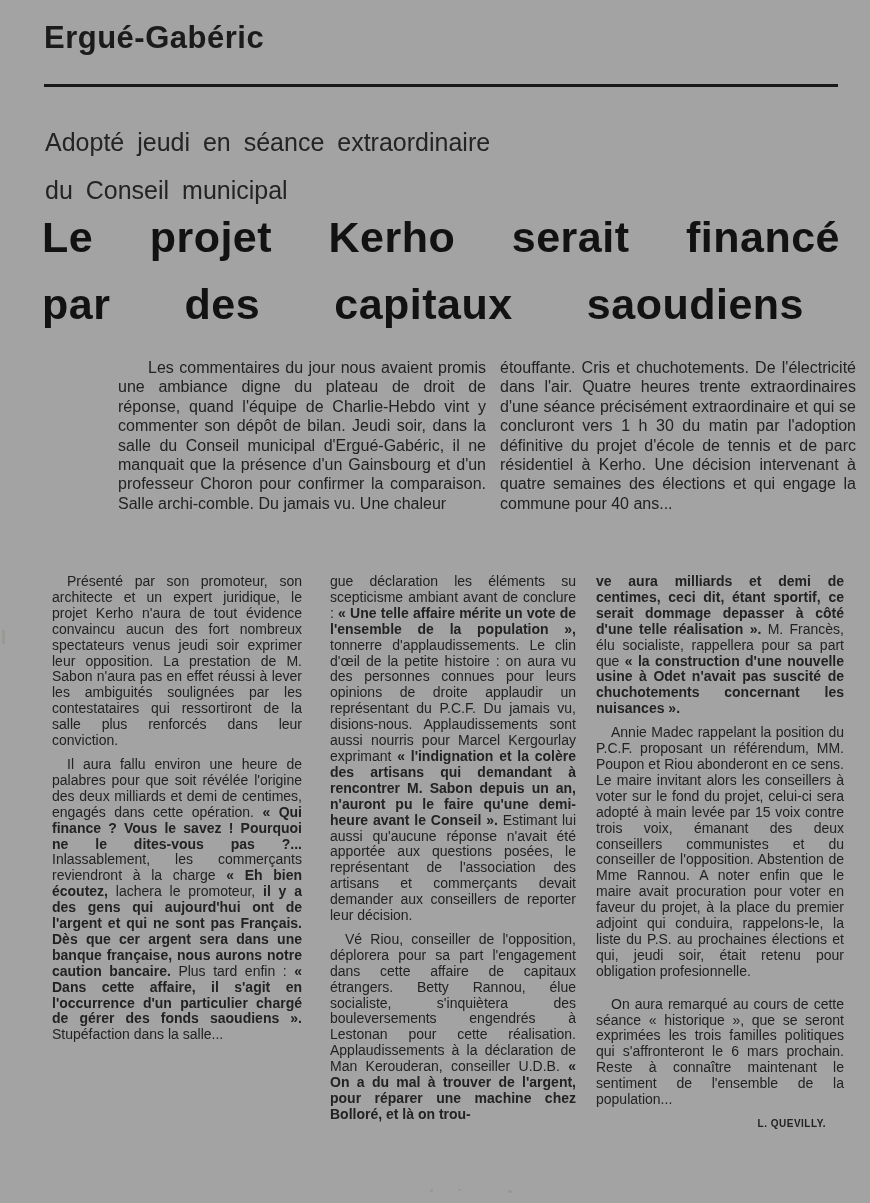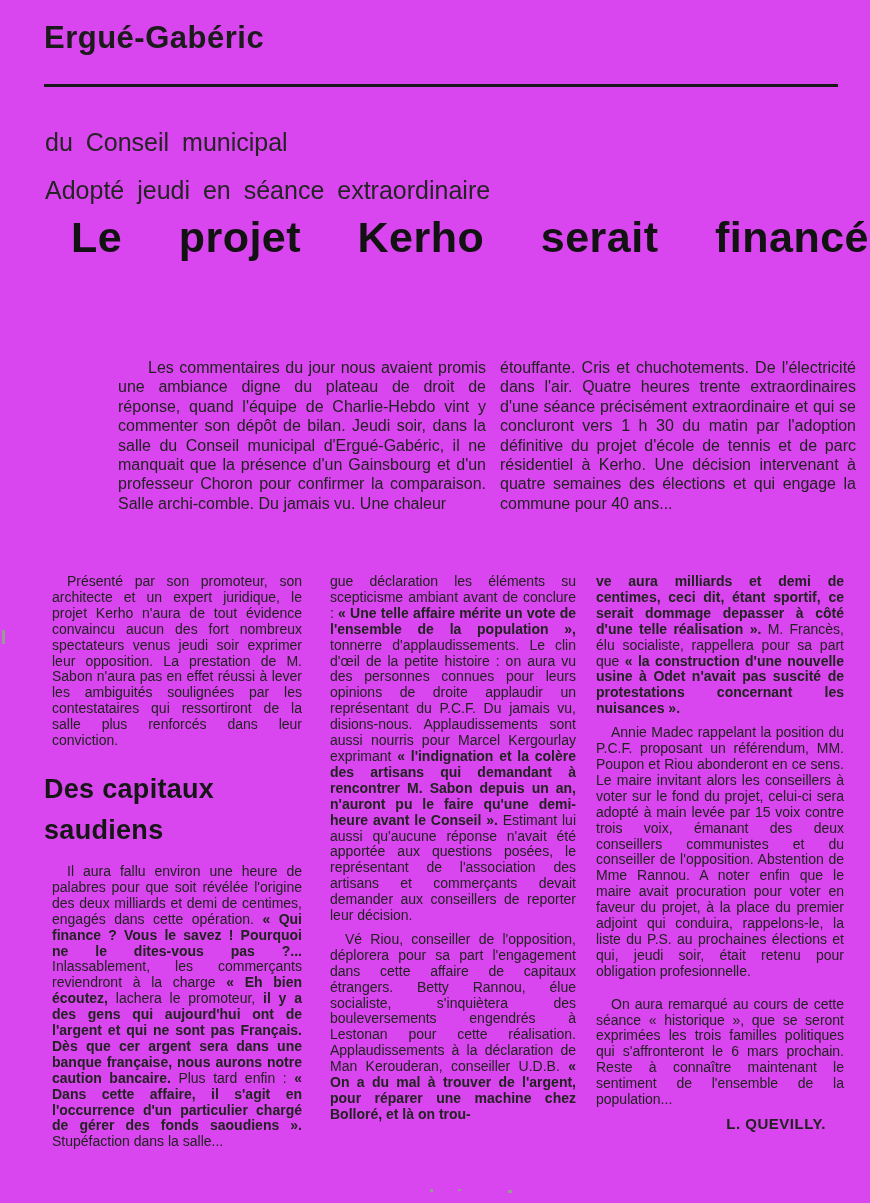--- a/index.html
+++ b/index.html
@@ -1,18 +1,18 @@
 <!DOCTYPE html>
 <html><head>
 <meta charset="utf-8">
 <style>
   html,body { margin:0; padding:0; }
   .page {
     position:relative; width:870px; height:1203px;
-    background:#d946ef;
+    background:#a3a3a3;
     font-family:"Liberation Sans", sans-serif;
     color:#1b1b1b;
     overflow:hidden;
   }
   
   .masthead {
     position:absolute; left:44px; top:20px;
     font-size:31px; font-weight:bold; letter-spacing:.5px;
   }
   .section-rule {
@@ -24,21 +24,21 @@
     position:absolute; left:45px; top:118px;
     font-size:25px; line-height:48px; color:#242424;
     word-spacing:6px;
   }
   
   .headline {
     position:absolute; left:42px; top:204px;
     font-weight:bold; font-size:43px; line-height:67px;
     letter-spacing:.5px; color:#121212;
   }
-  .headline-line { text-align:justify; text-align-last:justify;margin-left:29px; }
+  .headline-line { text-align:justify; text-align-last:justify; }
   .headline-line:nth-child(1) { width:798px; }
   .headline-line:nth-child(2) { width:762px; }
   
   .lead-col {
     position:absolute; top:358px;
     font-size:16px; line-height:19.4px; text-align:justify;
     color:#222;
   }
   .lead-col.left  { left:118px; width:368px; text-indent:30px; }
   .lead-col.right { left:500px; width:356px; }
@@ -54,65 +54,62 @@
   .para { margin:8px; }
   .para.indent { text-indent:15px; }
   .para.gap-before { margin-top:17px; }
   .para b, .headline b { font-weight:bold; }
   .subhead {
     font-weight:bold; font-size:27px; line-height:41px;
     margin:20px 0 13px 0; color:#161616; letter-spacing:.3px;
   }
   .byline {
     margin:3px 0 0 0; text-align:right; padding-right:26px;
-    font-weight:bold; font-size:15px; letter-spacing:.5px;
+    font-weight:bold; font-size:10px; letter-spacing:.5px;
   }
   
   .speckle { position:absolute; background:#9a9a94; }
   .sp1 { left:430px; top:1189px; width:3px; height:3px; }
   .sp2 { left:458px; top:1189px; width:3px; height:2px; }
   .sp3 { left:508px; top:1190px; width:4px; height:3px; }
   .sp4 { left:2px;  top:630px;  width:3px; height:14px; }
 </style>
 </head>
 <body>
 
 <div class="page">
 
   <div class="masthead">Ergué-Gabéric</div>
   <div class="section-rule"></div>
 
   <div class="kicker">
+    <div>Adopté jeudi en séance extraordinaire</div>
     <div>du Conseil municipal</div>
-    <div>Adopté jeudi en séance extraordinaire</div>
   </div>
 
   <div class="headline">
     <div class="headline-line">Le projet Kerho serait financé</div>
+    <div class="headline-line">par des capitaux saoudiens</div>
   </div>
 
   <div class="lead-col left">Les commentaires du jour nous avaient promis une ambiance digne du plateau de droit de réponse, quand l'équipe de Charlie-Hebdo vint y commenter son dépôt de bilan. Jeudi soir, dans la salle du Conseil municipal d'Ergué-Gabéric, il ne manquait que la présence d'un Gainsbourg et d'un professeur Choron pour confirmer la comparaison. Salle archi-comble. Du jamais vu. Une chaleur</div>
   <div class="lead-col right">étouffante. Cris et chuchotements. De l'électricité dans l'air. Quatre heures trente extraordinaires d'une séance précisément extraordinaire et qui se concluront vers 1 h 30 du matin par l'adoption définitive du projet d'école de tennis et de parc résidentiel à Kerho. Une décision intervenant à quatre semaines des élections et qui engage la commune pour 40 ans...</div>
 
   <div class="body-col c1">
     <p class="para indent"><span>Présenté par son promoteur, son architecte et un expert juridique, le projet Kerho n'aura de tout évidence convaincu aucun des fort nombreux spectateurs venus jeudi soir exprimer leur opposition. La prestation de M. Sabon n'aura pas en effet réussi à lever les ambiguités soulignées par les contestataires qui ressortiront de la salle plus renforcés dans leur conviction.</span></p>
-    <div class="subhead">
-      <div>Des capitaux</div>
-      <div>saudiens</div>
-    </div>
     <p class="para indent"><span>Il aura fallu environ une heure de palabres pour que soit révélée l'origine des deux milliards et demi de centimes, engagés dans cette opération. </span><b>« Qui finance ? Vous le savez ! Pourquoi ne le dites-vous pas ?... </b><span>Inlassablement, les commerçants reviendront à la charge </span><b>« Eh bien écoutez, </b><span>lachera le promoteur, </span><b>il y a des gens qui aujourd'hui ont de l'argent et qui ne sont pas Français. Dès que cer argent sera dans une banque française, nous aurons notre caution bancaire. </b><span>Plus tard enfin : </span><b>« Dans cette affaire, il s'agit en l'occurrence d'un particulier chargé de gérer des fonds saoudiens ». </b><span>Stupéfaction dans la salle...</span></p>
   </div>
 
   <div class="body-col c2">
     <p class="para"><span>gue déclaration les éléments su scepticisme ambiant avant de conclure : </span><b>« Une telle affaire mérite un vote de l'ensemble de la population », </b><span>tonnerre d'applaudissements. Le clin d'œil de la petite histoire : on aura vu des personnes connues pour leurs opinions de droite applaudir un représentant du P.C.F. Du jamais vu, disions-nous. Applaudissements sont aussi nourris pour Marcel Kergourlay exprimant </span><b>« l'indignation et la colère des artisans qui demandant à rencontrer M. Sabon depuis un an, n'auront pu le faire qu'une demi-heure avant le Conseil ». </b><span>Estimant lui aussi qu'aucune réponse n'avait été apportée aux questions posées, le représentant de l'association des artisans et commerçants devait demander aux conseillers de reporter leur décision.</span></p>
     <p class="para indent"><span>Vé Riou, conseiller de l'opposition, déplorera pour sa part l'engagement dans cette affaire de capitaux étrangers. Betty Rannou, élue socialiste, s'inquiètera des bouleversements engendrés à Lestonan pour cette réalisation. Applaudissements à la déclaration de Man Kerouderan, conseiller U.D.B. </span><b>« On a du mal à trouver de l'argent, pour réparer une machine chez Bolloré, et là on trou-</b></p>
   </div>
 
   <div class="body-col c3">
-    <p class="para"><b>ve aura milliards et demi de centimes, ceci dit, étant sportif, ce serait dommage depasser à côté d'une telle réalisation ». </b><span>M. Francès, élu socialiste, rappellera pour sa part que </span><b>« la construction d'une nouvelle usine à Odet n'avait pas suscité de protestations concernant les nuisances ».</b></p>
+    <p class="para"><b>ve aura milliards et demi de centimes, ceci dit, étant sportif, ce serait dommage depasser à côté d'une telle réalisation ». </b><span>M. Francès, élu socialiste, rappellera pour sa part que </span><b>« la construction d'une nouvelle usine à Odet n'avait pas suscité de chuchotements concernant les nuisances ».</b></p>
     <p class="para indent"><span>Annie Madec rappelant la position du P.C.F. proposant un référendum, MM. Poupon et Riou abonderont en ce sens. Le maire invitant alors les conseillers à voter sur le fond du projet, celui-ci sera adopté à main levée par 15 voix contre trois voix, émanant des deux conseillers communistes et du conseiller de l'opposition. Abstention de Mme Rannou. A noter enfin que le maire avait procuration pour voter en faveur du projet, à la place du premier adjoint qui conduira, rappelons-le, la liste du P.S. au prochaines élections et qui, jeudi soir, était retenu pour obligation profesionnelle.</span></p>
     <p class="para indent gap-before"><span>On aura remarqué au cours de cette séance « historique », que se seront exprimées les trois familles politiques qui s'affronteront le 6 mars prochain. Reste à connaître maintenant le sentiment de l'ensemble de la population...</span></p>
     <p class="byline">L. QUEVILLY.</p>
   </div>
 
   <div class="speckle sp1"></div>
   <div class="speckle sp2"></div>
   <div class="speckle sp3"></div>
   <div class="speckle sp4"></div>
 </div>

